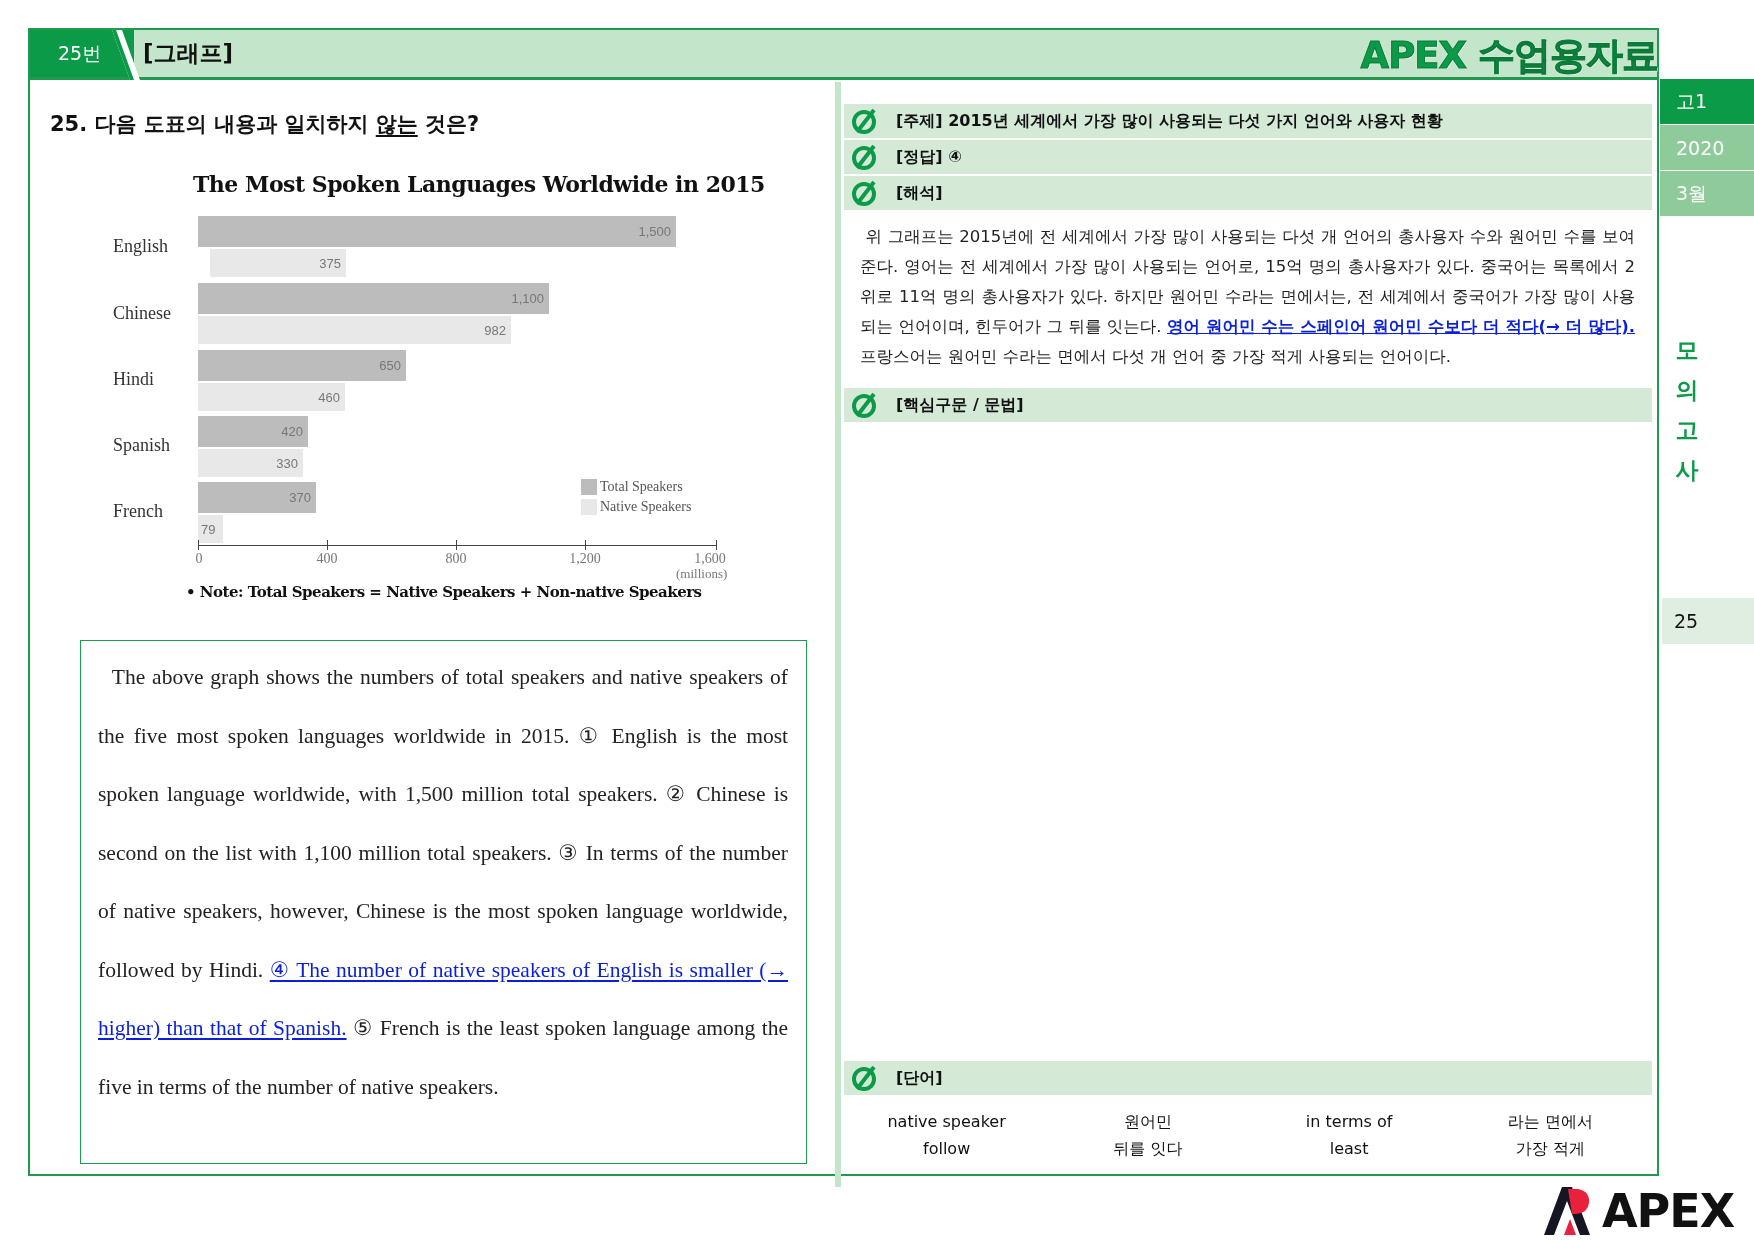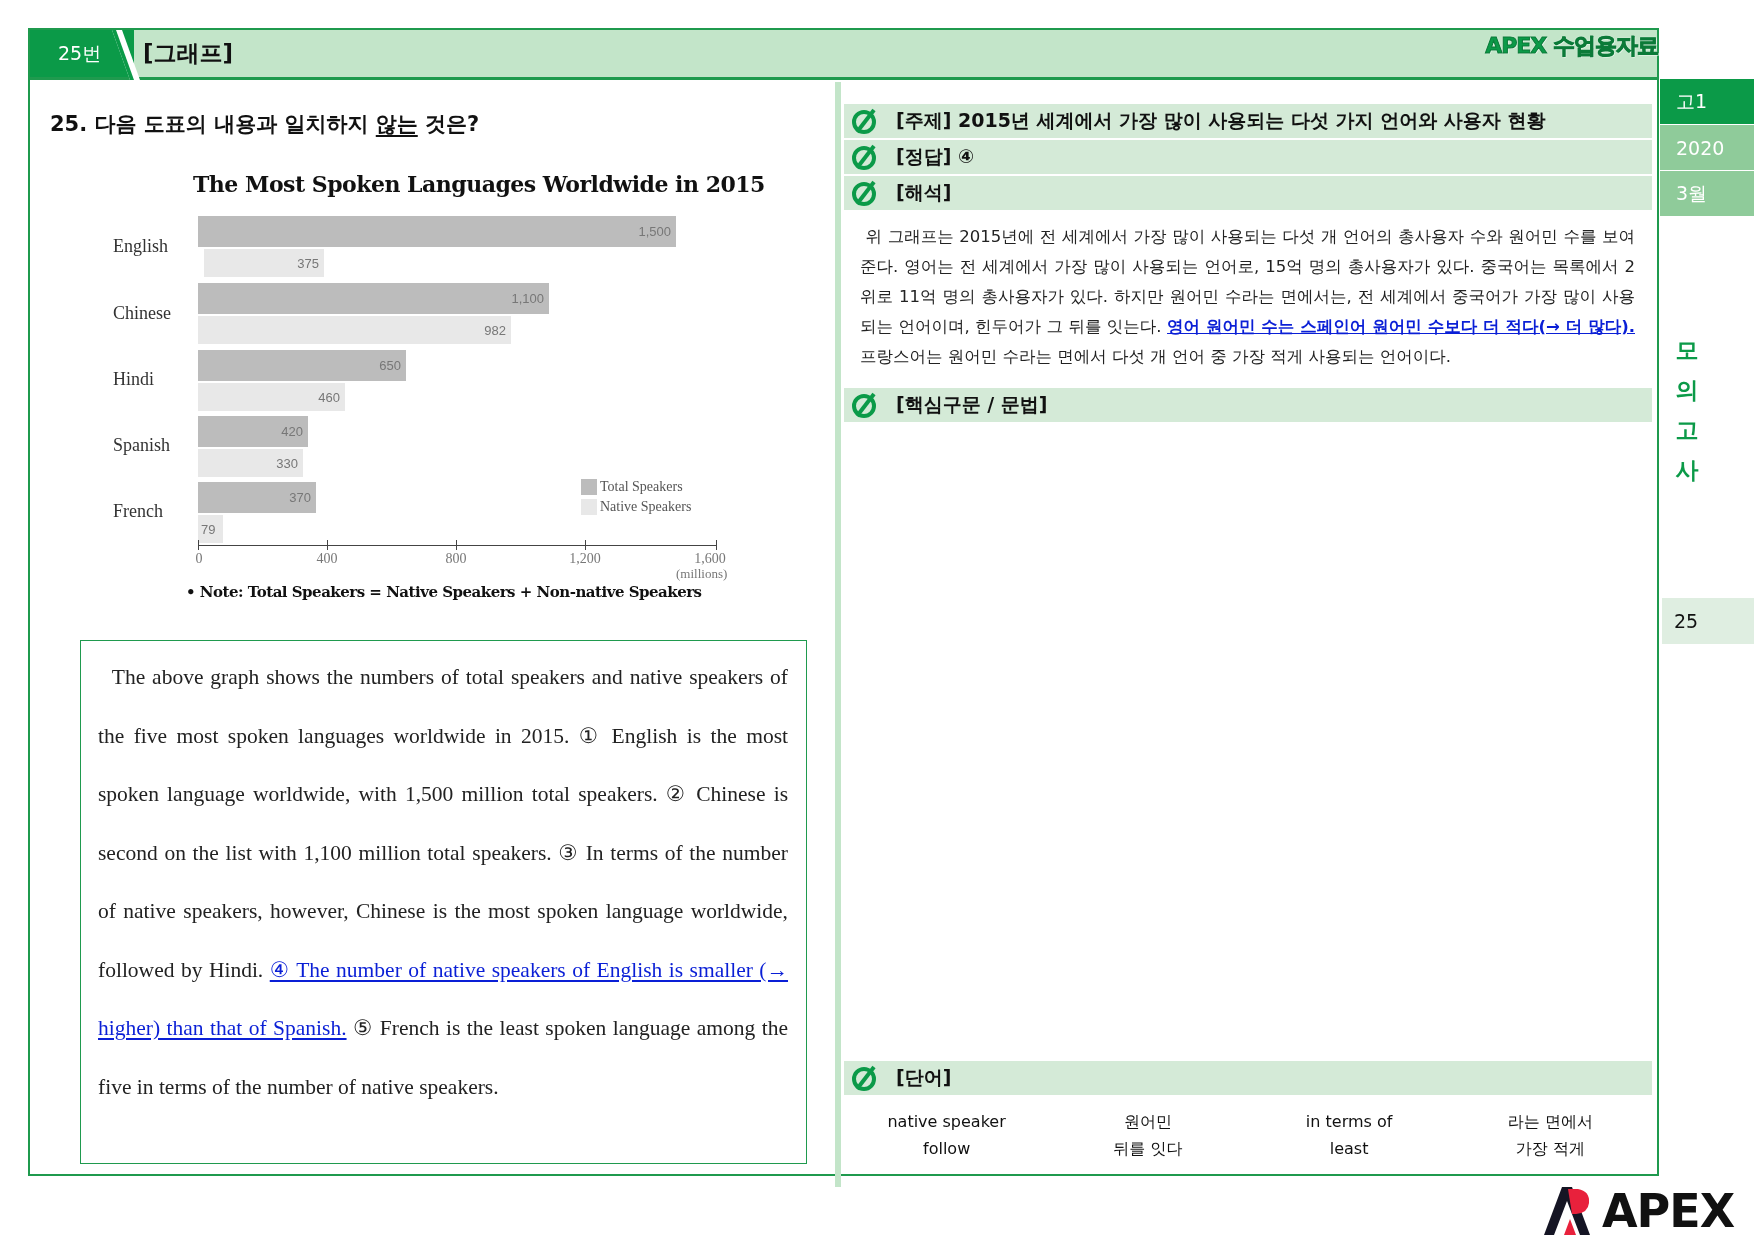--- a/index.html
+++ b/index.html
@@ -6,21 +6,21 @@
   body{width:1754px;height:1240px;position:relative;background:#ffffff;overflow:hidden;
        font-family:"DejaVu Sans","Liberation Sans",sans-serif;color:#111;}
   .abs{position:absolute;}
   
   .frame{left:28px;top:28px;width:1631px;height:1148px;border:2px solid #1f9a4e;box-sizing:border-box;}
   .header{left:30px;top:30px;width:1627px;height:47px;background:#c3e5c9;border-bottom:3px solid #1f9a4e;}
   .qtab{left:30px;top:30px;width:104px;height:47px;background:#0b9a48;color:#fff;font-size:19px;
         display:flex;align-items:center;padding-left:28px;box-sizing:border-box;}
   .qtab-slash{left:112px;top:30px;width:28px;height:50px;}
   .section-tag{left:143px;top:38px;font-size:23px;font-weight:bold;color:#111;}
-  .brand-title{right:96px;top:31px;font-size:22px;font-weight:bold;color:#0b9a48;letter-spacing:-1px;
+  .brand-title{right:96px;top:31px;font-size:37px;font-weight:bold;color:#0b9a48;letter-spacing:-1px;
         -webkit-text-stroke:1px #0b7a38;text-shadow:0 0 2px #fff,1px 1px 0 #e8f5ea;}
   
   .side-tab{left:1660px;width:106px;height:45px;color:#fff;font-size:19px;display:flex;align-items:center;padding-left:16px;box-sizing:border-box;}
   .side-tab.t1{top:79px;background:#0b9a48;}
   .side-tab.t2{top:125px;background:#8fcb9a;}
   .side-tab.t3{top:171px;background:#8fcb9a;}
   .side-vert{left:1672px;top:330px;width:30px;color:#0b9a48;font-size:23px;font-weight:bold;line-height:40px;text-align:center;}
   .page-num{left:1662px;top:598px;width:92px;height:46px;background:#dfeee1;font-size:19px;display:flex;align-items:center;padding-left:12px;box-sizing:border-box;}
   
   .divider{left:835px;top:82px;width:6px;height:1105px;background:#c3e5c9;}
@@ -41,21 +41,21 @@
   .legend-swatch{width:16px;height:16px;}
   .legend-text{font-family:"Liberation Serif","DejaVu Serif",serif;font-size:14px;color:#555;}
   .note{left:186px;top:583px;font-family:"DejaVu Serif","Liberation Serif",serif;font-size:15px;font-weight:bold;letter-spacing:-0.5px;}
   
   .passage-box{left:80px;top:640px;width:727px;height:524px;border:1.5px solid #1f9a4e;box-sizing:border-box;}
   .passage{left:98px;top:648px;width:690px;font-family:"Liberation Serif","DejaVu Serif",serif;font-size:21.5px;line-height:58.5px;color:#222;text-align:justify;text-align-last:left;}
   .passage .hl{color:#0a1fd6;text-decoration:underline;text-underline-offset:3px;text-decoration-color:#0a1fd6;}
   
   .sec-bar{left:844px;width:808px;height:34px;background:#d4ead7;display:flex;align-items:center;}
   .sec-bar .chk{width:28px;height:28px;margin-left:6px;margin-right:18px;}
-  .sec-bar .lbl{font-size:19px;font-weight:bold;color:#111;text-align:right;}
+  .sec-bar .lbl{font-size:16px;font-weight:bold;color:#111;text-align:right;}
   .explain{left:860px;top:222px;width:775px;font-size:16.5px;line-height:30px;color:#222;text-align:justify;}
   .explain .hl{color:#0a1fd6;font-weight:bold;text-decoration:underline;}
   .vocab{left:846px;top:1112px;width:805px;display:grid;grid-template-columns:1fr 1fr 1fr 1fr;row-gap:6px;font-size:16px;text-align:center;color:#111;}
   
   .logo{left:1542px;top:1185px;width:212px;height:52px;display:flex;align-items:center;}
   .logo-text{font-size:46px;font-weight:bold;color:#111;letter-spacing:-1px;margin-left:8px;}
 </style>
 </head>
 <body>
 
@@ -97,21 +97,21 @@
 </div>
 
 <div class="abs chart-title">The Most Spoken Languages Worldwide in 2015</div>
 
 <div>
 
   <div class="abs cat-label" style="left:113px;top:236px;">English</div>
   <div class="abs bar total" style="left:198px;top:216px;width:478px;">
       <span class="bar-val" style="right:5px;">1,500</span>
     </div>
-  <div class="abs bar native" style="left:204px;top:249px;width:120px;height:28px;">
+  <div class="abs bar native" style="left:210px;top:249px;width:136px;height:28px;">
       <span class="bar-val" style="right:5px;top:7px;">375</span>
     </div>
 
   <div class="abs cat-label" style="left:113px;top:303px;">Chinese</div>
   <div class="abs bar total" style="left:198px;top:283px;width:351px;">
       <span class="bar-val" style="right:5px;">1,100</span>
     </div>
   <div class="abs bar native" style="left:198px;top:316px;width:313px;height:28px;">
       <span class="bar-val" style="right:5px;top:7px;">982</span>
     </div>

